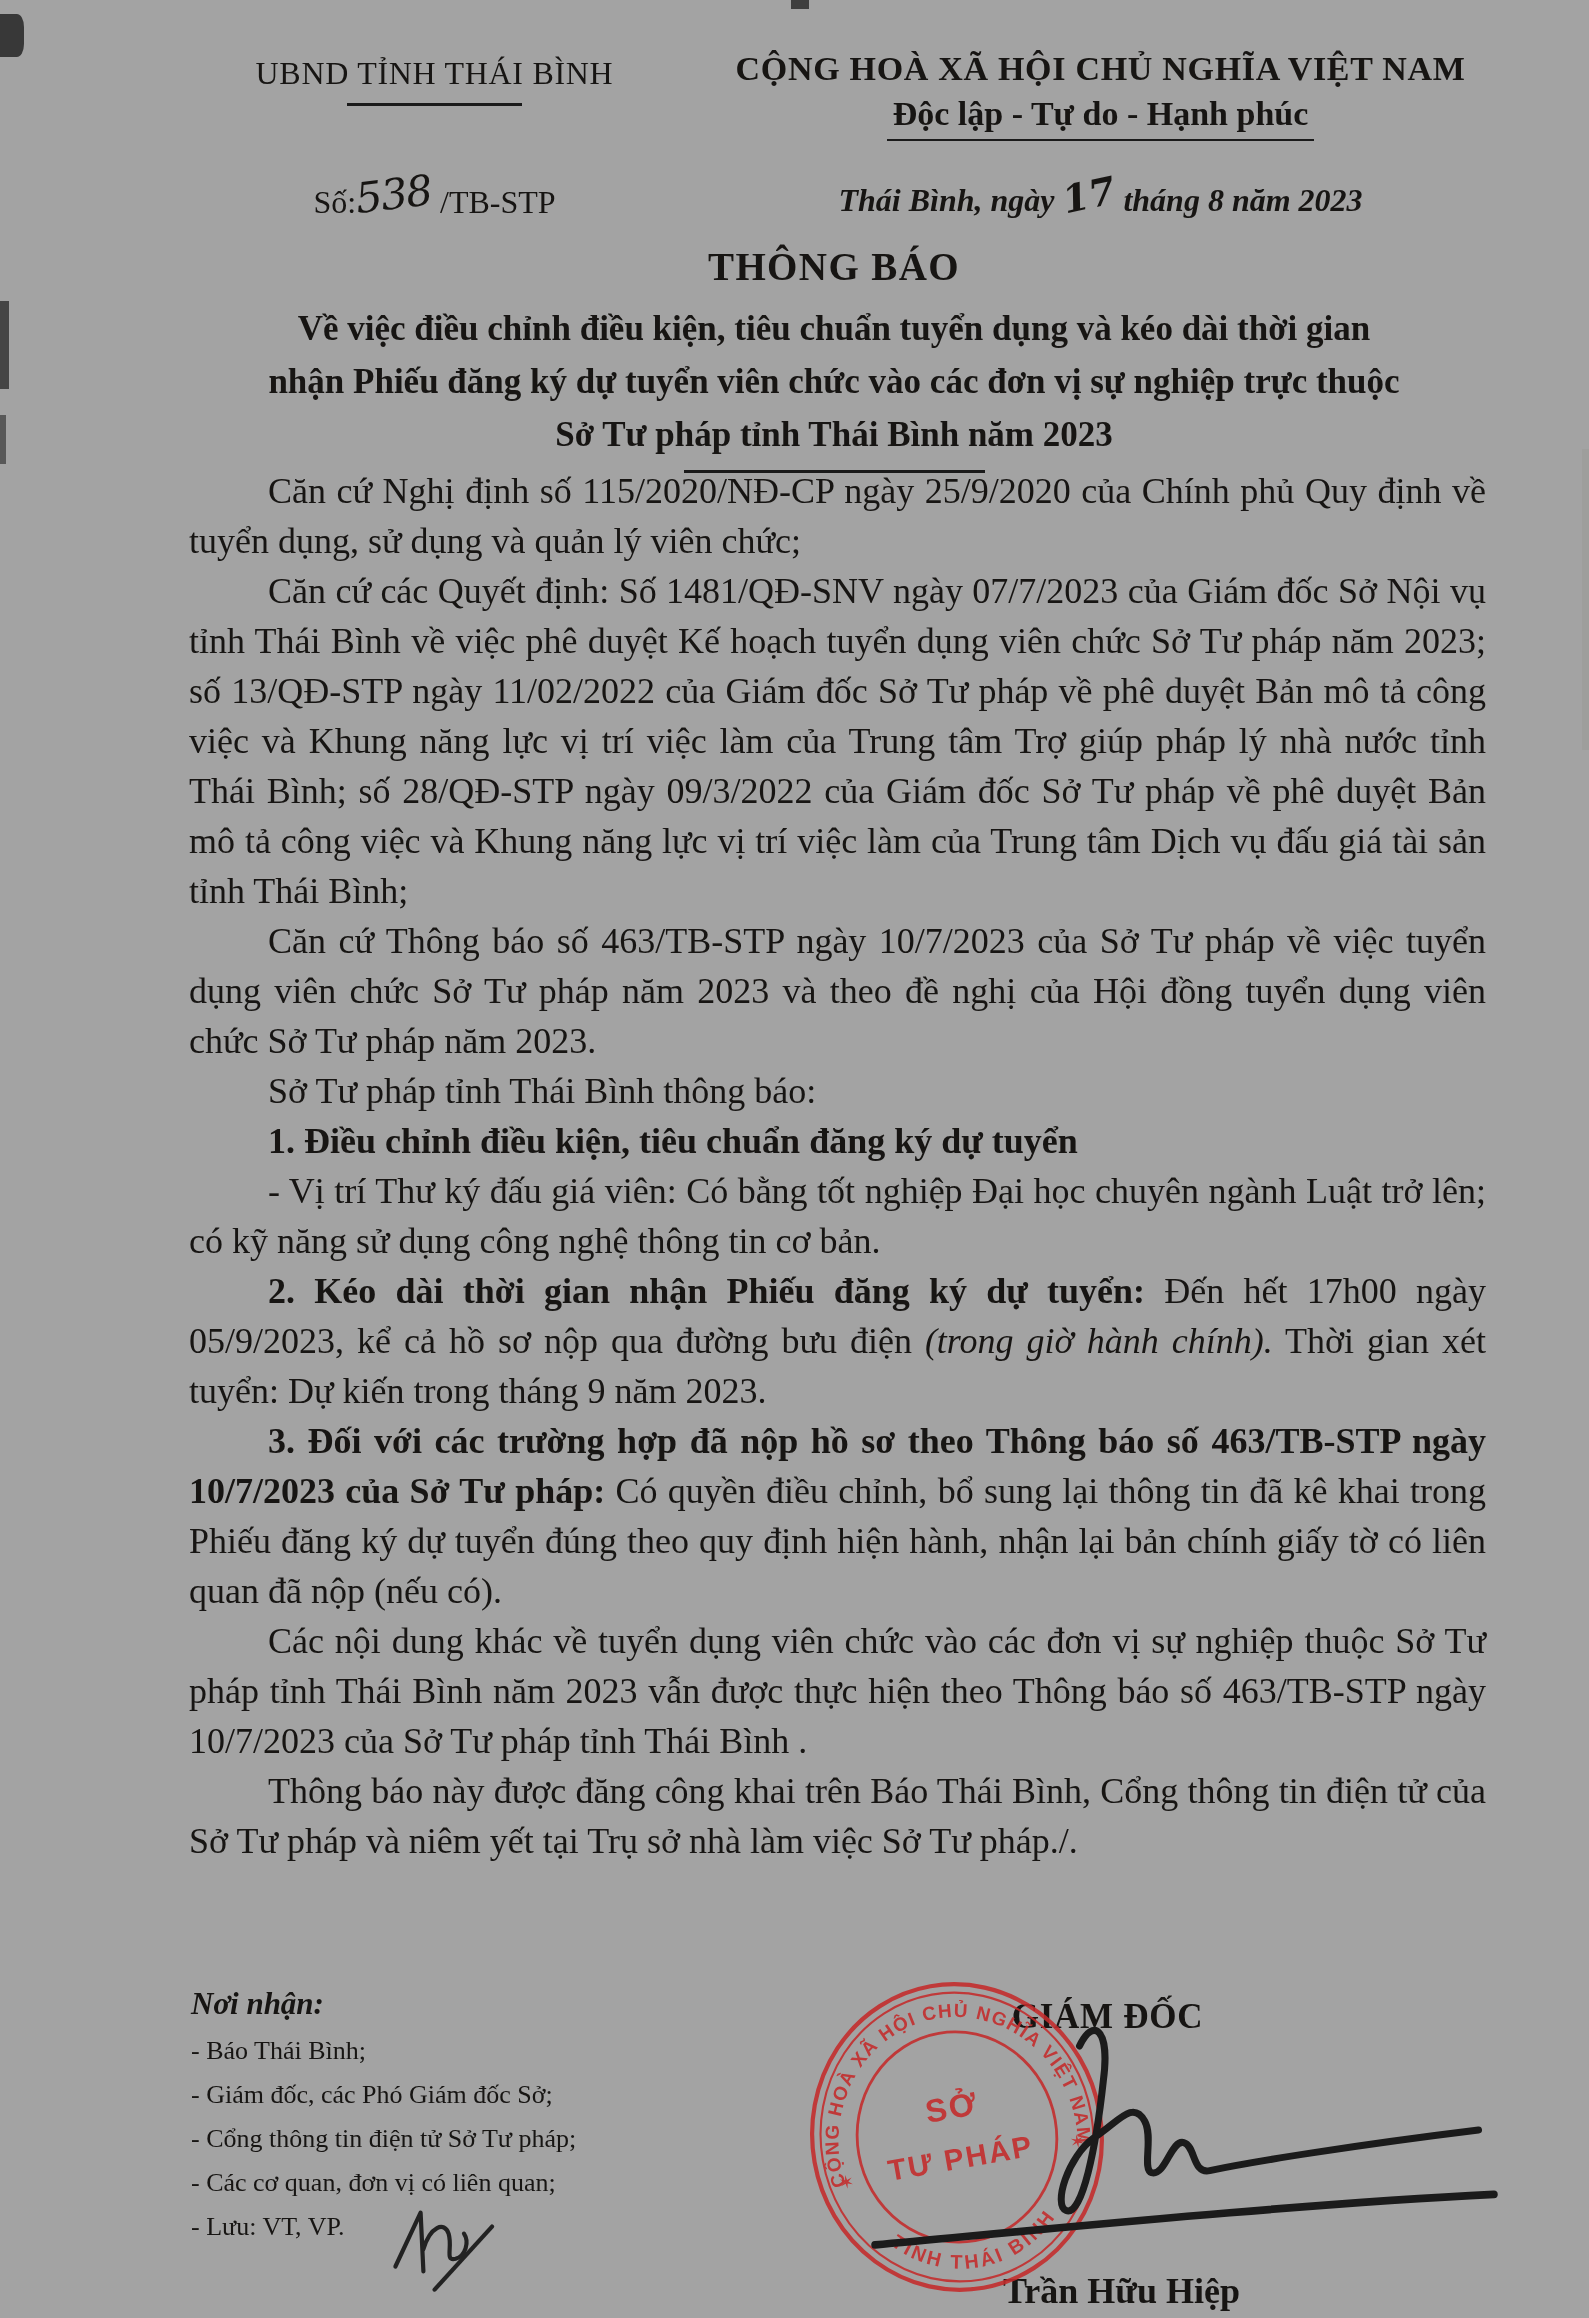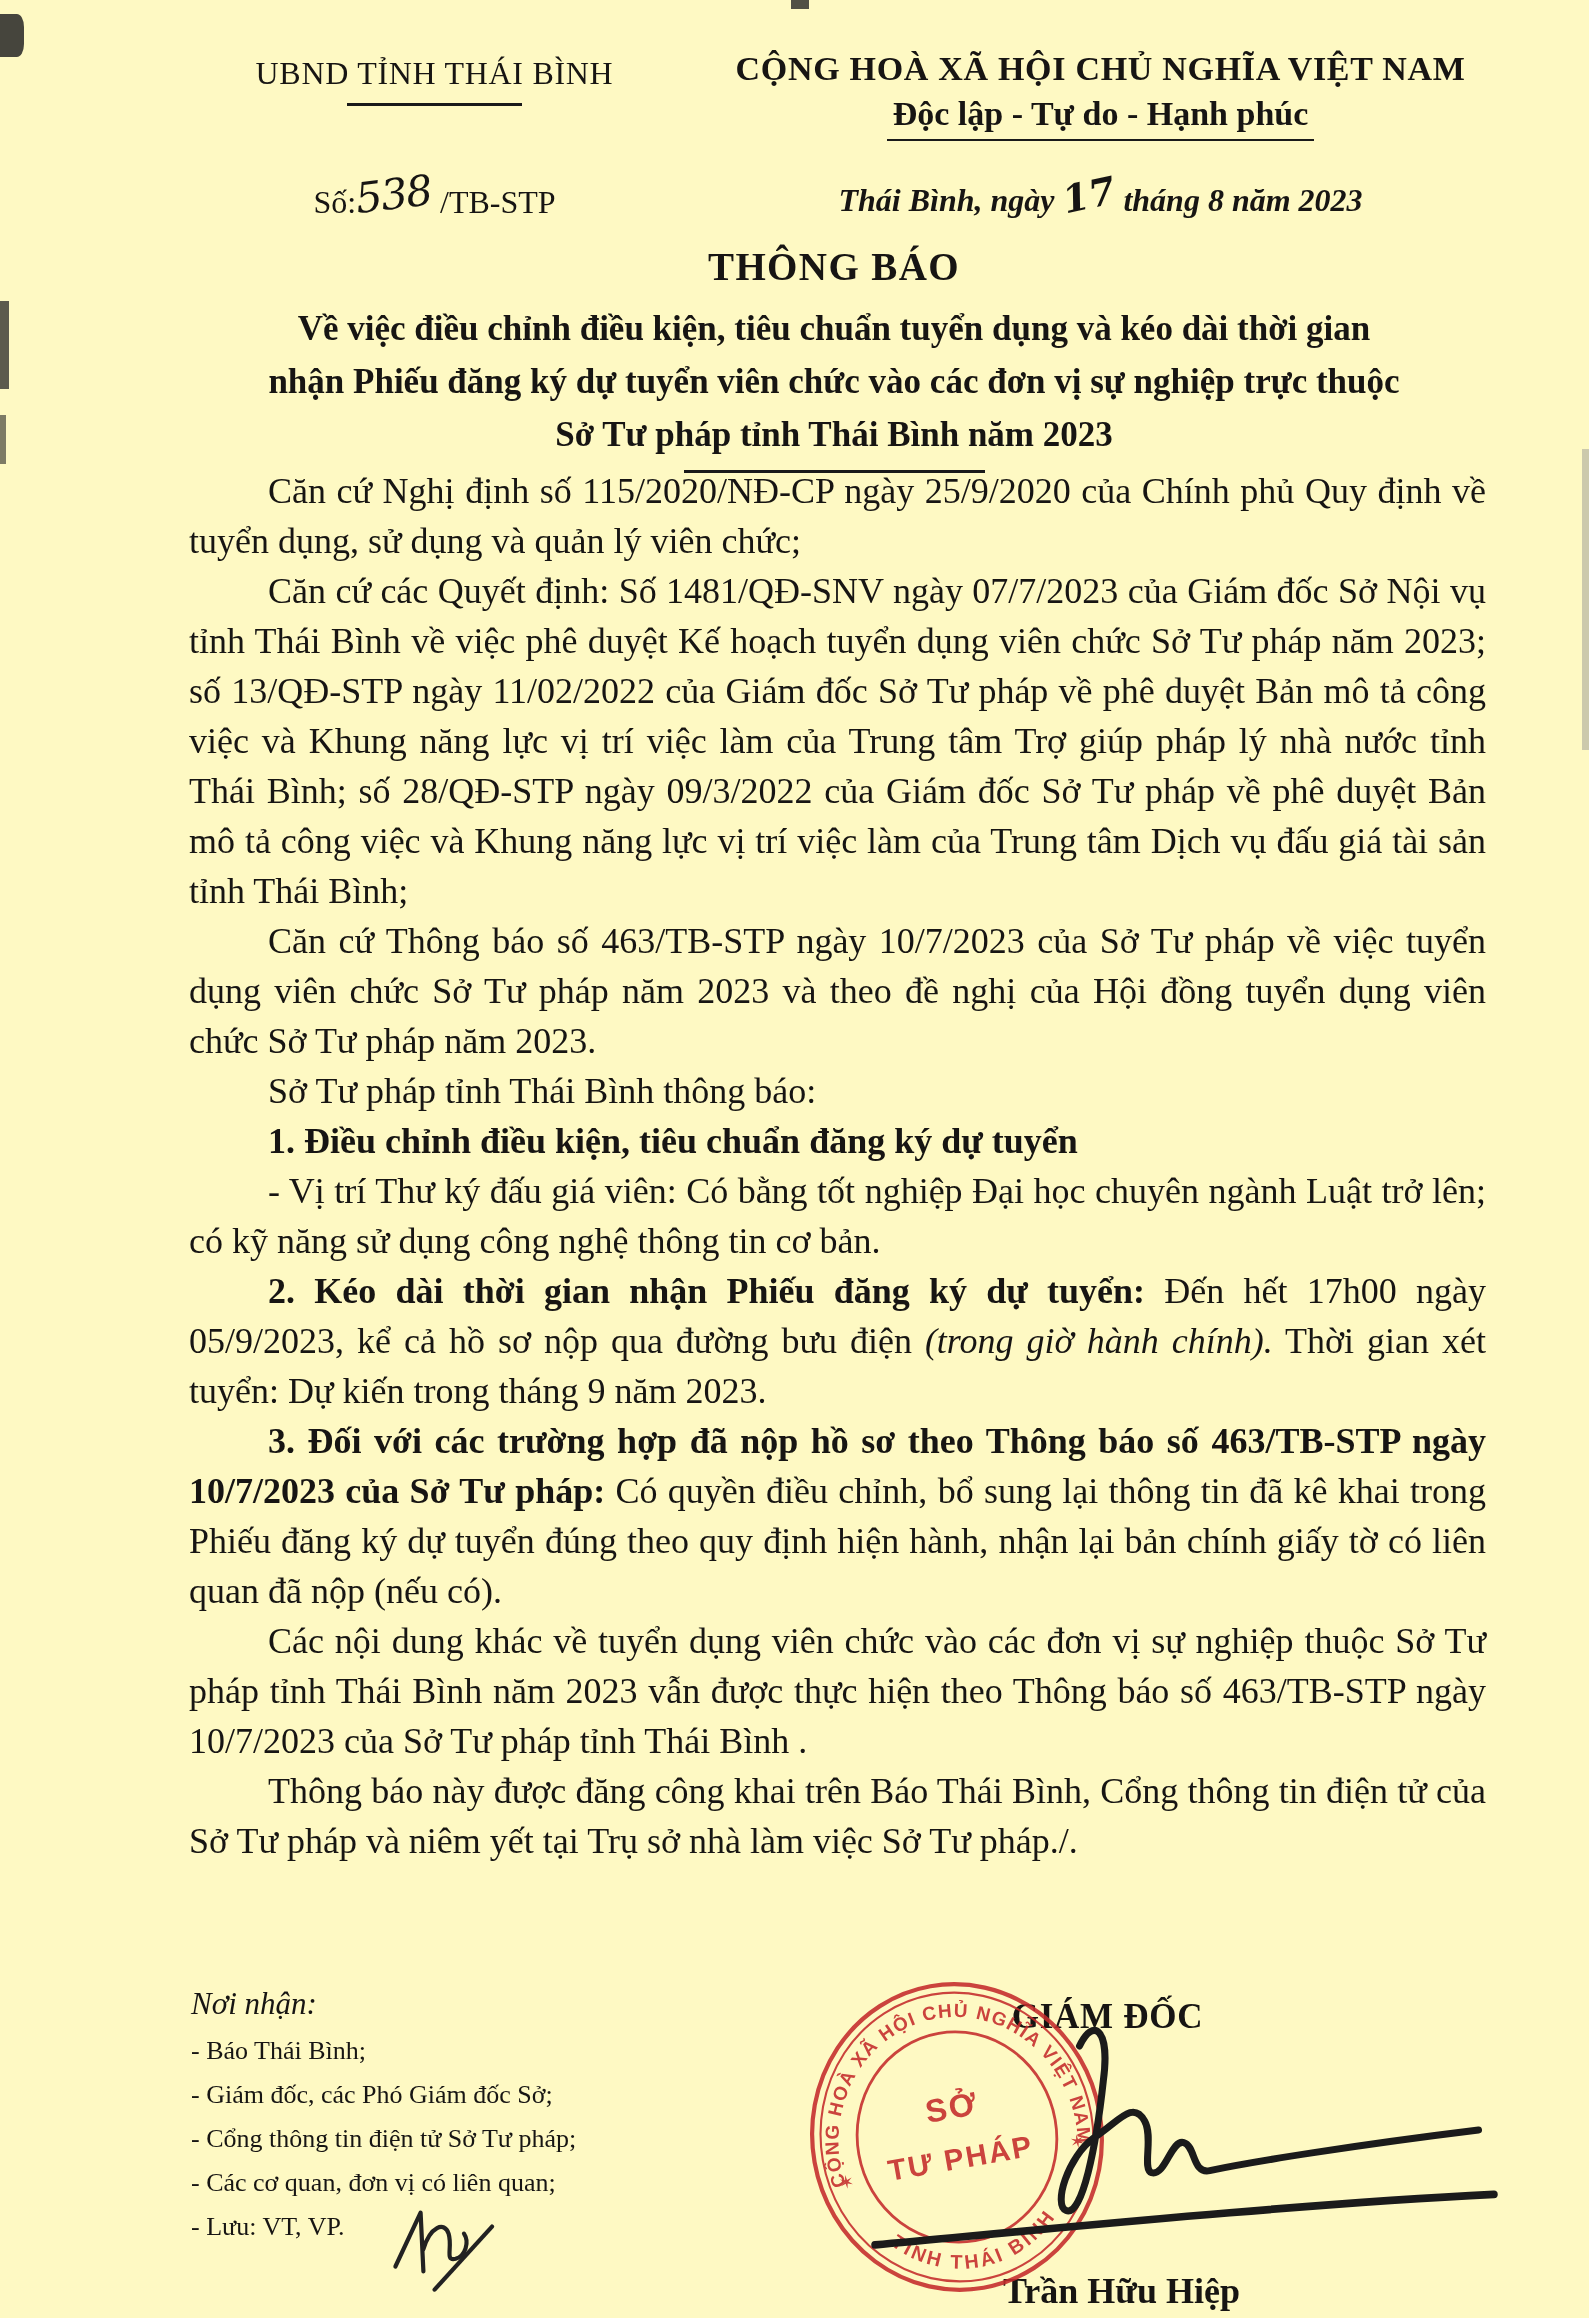--- a/index.html
+++ b/index.html
@@ -1,19 +1,19 @@
 <!DOCTYPE html>
 <html style="font-size:11.2px"><head>
 <meta charset="utf-8">
 <style>
   html,body{margin:0;padding:0;background:#e8e8e6;}
   .page{
     position:relative;
     width:1589px;height:2319px;
-    background:#fef9c3;
+    background:#a3a3a3;
     overflow:hidden;
     font-family:"Liberation Serif","DejaVu Serif",serif;
     color:#171513;
   }
   
   .hdr-left{position:absolute;left:182px;top:55px;width:505px;text-align:center;}
   .hdr-left .org-parent{font-size:32px;letter-spacing:0.7px;}
   .hdr-left .org{font-size:34px;font-weight:bold;margin-top:5.6px;}
   .rule-small{height:2.8px;background:#1a1a1a;width:175px;margin:11.2px auto 0 auto;}
   .doc-number{position:absolute;left:182px;top:174px;width:505px;text-align:center;font-size:32px;}
@@ -32,21 +32,21 @@
   .title-sub{font-size:35px;font-weight:bold;line-height:53px;margin-top:12.6px;}
   .rule-title{height:2.8px;background:#1a1a1a;width:301px;margin:9.8px auto 0 auto;}
   
   .doc-body{position:absolute;left:189px;top:466px;width:1297px;
       font-size:36px;line-height:50px;text-align:justify;}
   .doc-body p{margin:0;text-indent:79px;}
   .doc-body .b{font-weight:bold;}
   .doc-body .i{font-style:italic;margin-top:44px;}
   
   .recipients{position:absolute;left:191px;top:1986px;width:631px;}
-  .recipients .head{font-size:31px;font-weight:normal;font-style:italic;}
+  .recipients .head{font-size:31px;font-weight:bold;font-style:italic;}
   .recipients ul{list-style:none;margin:7px 0 0 0;padding:0;}
   .recipients li{font-size:26px;line-height:44px;}
   .signer-title{position:absolute;left:897px;top:1997px;width:421px;text-align:center;
       font-size:35px;font-weight:bold;letter-spacing:0.7px;}
   .signer-name{position:absolute;left:897px;top:2270px;width:449px;text-align:center;
       font-size:36px;font-weight:bold;}
   .stamp-svg{position:absolute;left:799px;top:1958px;width:330px;height:351px;opacity:.88;}
   .sig-svg{position:absolute;left:862px;top:2025px;width:659px;height:238px;}
   .initials-svg{position:absolute;left:387px;top:2193px;width:140px;height:105px;}
   

